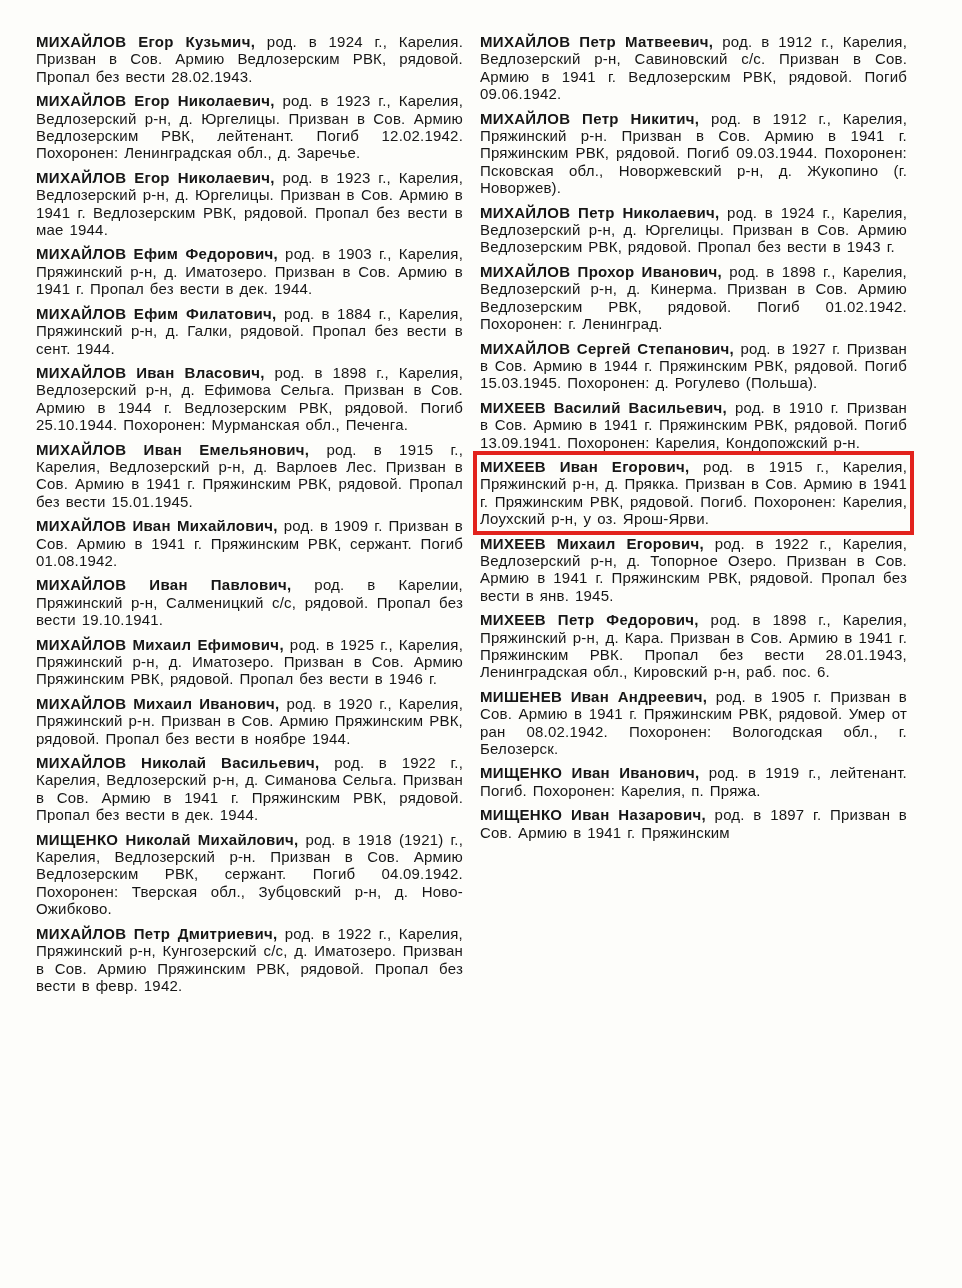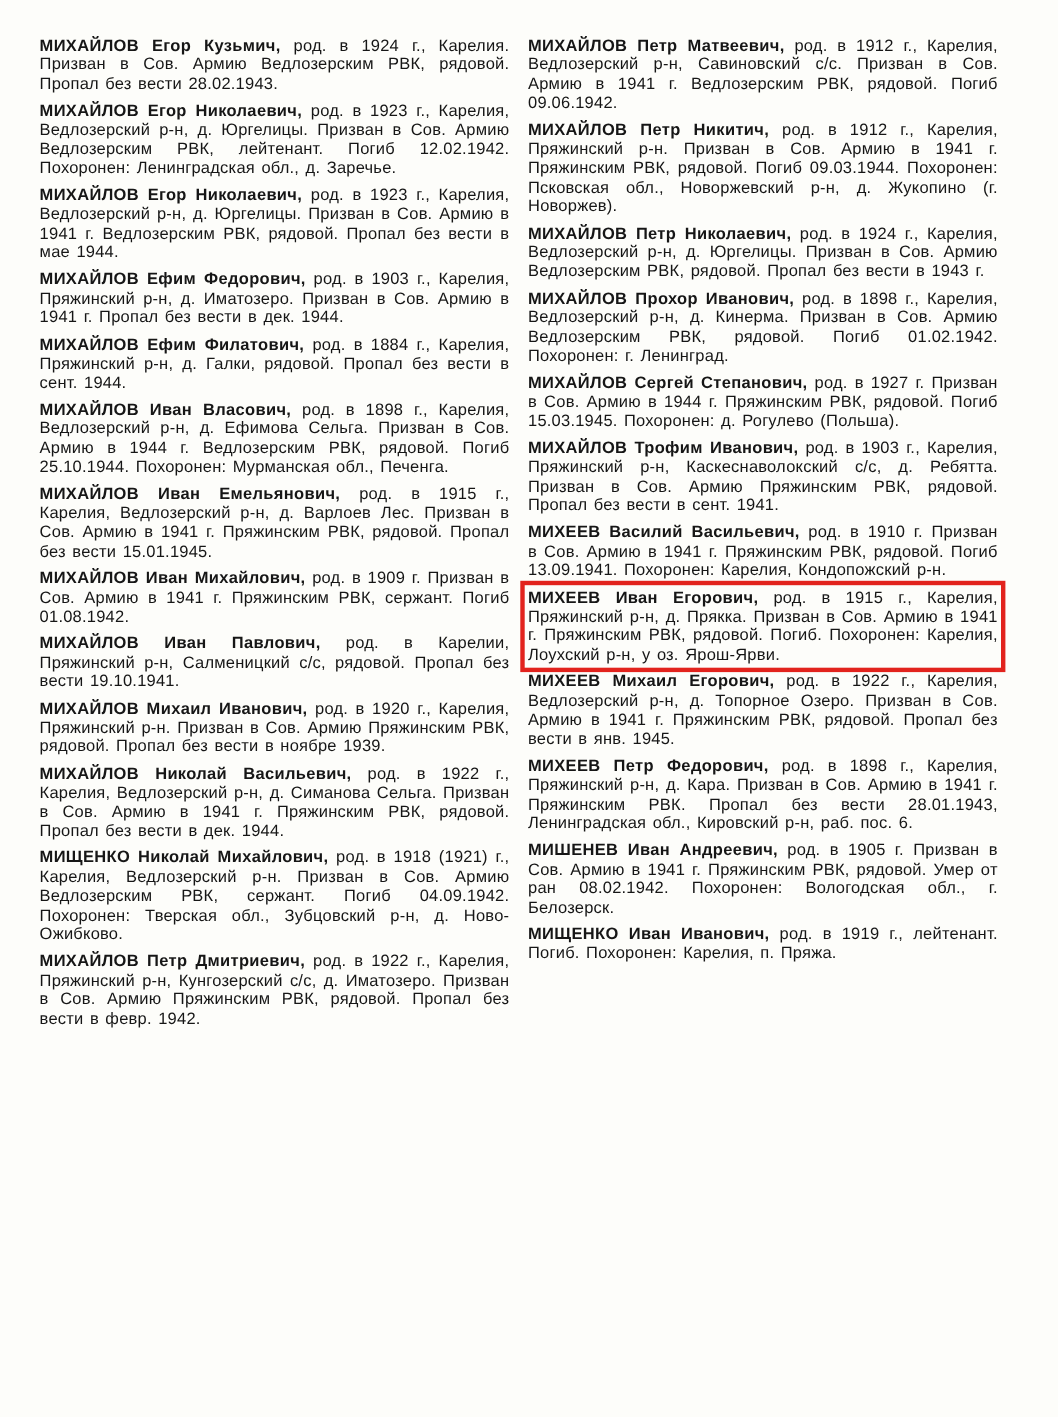--- a/index.html
+++ b/index.html
@@ -74,53 +74,54 @@
   <p class="entry"><span class="entry-name">МИХАЙЛОВ Иван Власович,</span> <span class="entry-text">род. в 1898 г., Карелия, Ведлозерский р-н, д. Ефимова Сельга. Призван в Сов. Армию в 1944 г. Ведлозерским РВК, рядовой. Погиб 25.10.1944. Похоронен: Мурманская обл., Печенга.</span></p>
 
 
   <p class="entry"><span class="entry-name">МИХАЙЛОВ Иван Емельянович,</span> <span class="entry-text">род. в 1915 г., Карелия, Ведлозерский р-н, д. Варлоев Лес. Призван в Сов. Армию в 1941 г. Пряжинским РВК, рядовой. Пропал без вести 15.01.1945.</span></p>
 
   <p class="entry"><span class="entry-name">МИХАЙЛОВ Иван Михайлович,</span> <span class="entry-text">род. в 1909 г. Призван в Сов. Армию в 1941 г. Пряжинским РВК, сержант. Погиб 01.08.1942.</span></p>
 
   <p class="entry"><span class="entry-name">МИХАЙЛОВ Иван Павлович,</span> <span class="entry-text">род. в Карелии, Пряжинский р-н, Салменицкий с/с, рядовой. Пропал без вести 19.10.1941.</span></p>
 
 
+  <p class="entry"><span class="entry-name">МИХАЙЛОВ Михаил Ефимович,</span> <span class="entry-text">род. в 1925 г., Карелия, Пряжинский р-н, д. Иматозеро. Призван в Сов. Армию Пряжинским РВК, рядовой. Пропал без вести в 1946 г.</span></p>
 
-  <p class="entry"><span class="entry-name">МИХАЙЛОВ Михаил Иванович,</span> <span class="entry-text">род. в 1920 г., Карелия, Пряжинский р-н. Призван в Сов. Армию Пряжинским РВК, рядовой. Пропал без вести в ноябре 1939.</span></p>
+  <p class="entry"><span class="entry-name">МИХАЙЛОВ Михаил Иванович,</span> <span class="entry-text">род. в 1920 г., Карелия, Пряжинский р-н. Призван в Сов. Армию Пряжинским РВК, рядовой. Пропал без вести в ноябре 1944.</span></p>
 
   <p class="entry"><span class="entry-name">МИХАЙЛОВ Николай Васильевич,</span> <span class="entry-text">род. в 1922 г., Карелия, Ведлозерский р-н, д. Симанова Сельга. Призван в Сов. Армию в 1941 г. Пряжинским РВК, рядовой. Пропал без вести в дек. 1944.</span></p>
 
   <p class="entry"><span class="entry-name">МИЩЕНКО Николай Михайлович,</span> <span class="entry-text">род. в 1918 (1921) г., Карелия, Ведлозерский р-н. Призван в Сов. Армию Ведлозерским РВК, сержант. Погиб 04.09.1942. Похоронен: Тверская обл., Зубцовский р-н, д. Ново-Ожибково.</span></p>
 
   <p class="entry"><span class="entry-name">МИХАЙЛОВ Петр Дмитриевич,</span> <span class="entry-text">род. в 1922 г., Карелия, Пряжинский р-н, Кунгозерский с/с, д. Иматозеро. Призван в Сов. Армию Пряжинским РВК, рядовой. Пропал без вести в февр. 1942.</span></p>
 </div>
     <div class="column">
   <p class="entry"><span class="entry-name">МИХАЙЛОВ Петр Матвеевич,</span> <span class="entry-text">род. в 1912 г., Карелия, Ведлозерский р-н, Савиновский с/с. Призван в Сов. Армию в 1941 г. Ведлозерским РВК, рядовой. Погиб 09.06.1942.</span></p>
 
   <p class="entry"><span class="entry-name">МИХАЙЛОВ Петр Никитич,</span> <span class="entry-text">род. в 1912 г., Карелия, Пряжинский р-н. Призван в Сов. Армию в 1941 г. Пряжинским РВК, рядовой. Погиб 09.03.1944. Похоронен: Псковская обл., Новоржевский р-н, д. Жукопино (г. Новоржев).</span></p>
 
   <p class="entry"><span class="entry-name">МИХАЙЛОВ Петр Николаевич,</span> <span class="entry-text">род. в 1924 г., Карелия, Ведлозерский р-н, д. Юргелицы. Призван в Сов. Армию Ведлозерским РВК, рядовой. Пропал без вести в 1943 г.</span></p>
 
   <p class="entry"><span class="entry-name">МИХАЙЛОВ Прохор Иванович,</span> <span class="entry-text">род. в 1898 г., Карелия, Ведлозерский р-н, д. Кинерма. Призван в Сов. Армию Ведлозерским РВК, рядовой. Погиб 01.02.1942. Похоронен: г. Ленинград.</span></p>
 
   <p class="entry"><span class="entry-name">МИХАЙЛОВ Сергей Степанович,</span> <span class="entry-text">род. в 1927 г. Призван в Сов. Армию в 1944 г. Пряжинским РВК, рядовой. Погиб 15.03.1945. Похоронен: д. Рогулево (Польша).</span></p>
 
 
-  <p class="entry"><span class="entry-name">МИХАЙЛОВ Трофим Иванович,</span> <span class="entry-text">род. в 1903 г., Карелия, Пряжинский р-н, Каскеснаволокский с/с, д. Ребятта. Призван в Сов. Армию Пряжинским РВК, рядовой. Пропал без вести в сент. 1941.</span></p>
 
 
   <p class="entry"><span class="entry-name">МИХЕЕВ Василий Васильевич,</span> <span class="entry-text">род. в 1910 г. Призван в Сов. Армию в 1941 г. Пряжинским РВК, рядовой. Погиб 13.09.1941. Похоронен: Карелия, Кондопожский р-н.</span></p>
 
   <p class="entry highlighted"><span class="entry-name">МИХЕЕВ Иван Егорович,</span> <span class="entry-text">род. в 1915 г., Карелия, Пряжинский р-н, д. Прякка. Призван в Сов. Армию в 1941 г. Пряжинским РВК, рядовой. Погиб. Похоронен: Карелия, Лоухский р-н, у оз. Ярош-Ярви.</span></p>
 
   <p class="entry"><span class="entry-name">МИХЕЕВ Михаил Егорович,</span> <span class="entry-text">род. в 1922 г., Карелия, Ведлозерский р-н, д. Топорное Озеро. Призван в Сов. Армию в 1941 г. Пряжинским РВК, рядовой. Пропал без вести в янв. 1945.</span></p>
 
 
   <p class="entry"><span class="entry-name">МИХЕЕВ Петр Федорович,</span> <span class="entry-text">род. в 1898 г., Карелия, Пряжинский р-н, д. Кара. Призван в Сов. Армию в 1941 г. Пряжинским РВК. Пропал без вести 28.01.1943, Ленинградская обл., Кировский р-н, раб. пос. 6.</span></p>
 
   <p class="entry"><span class="entry-name">МИШЕНЕВ Иван Андреевич,</span> <span class="entry-text">род. в 1905 г. Призван в Сов. Армию в 1941 г. Пряжинским РВК, рядовой. Умер от ран 08.02.1942. Похоронен: Вологодская обл., г. Белозерск.</span></p>
 
   <p class="entry"><span class="entry-name">МИЩЕНКО Иван Иванович,</span> <span class="entry-text">род. в 1919 г., лейтенант. Погиб. Похоронен: Карелия, п. Пряжа.</span></p>
 
+  <p class="entry"><span class="entry-name">МИЩЕНКО Иван Назарович,</span> <span class="entry-text">род. в 1897 г. Призван в Сов. Армию в 1941 г. Пряжинским</span></p>
 </div>
   </div>
   <div class="page-number">245</div>
 </div>
 
 </body></html>

